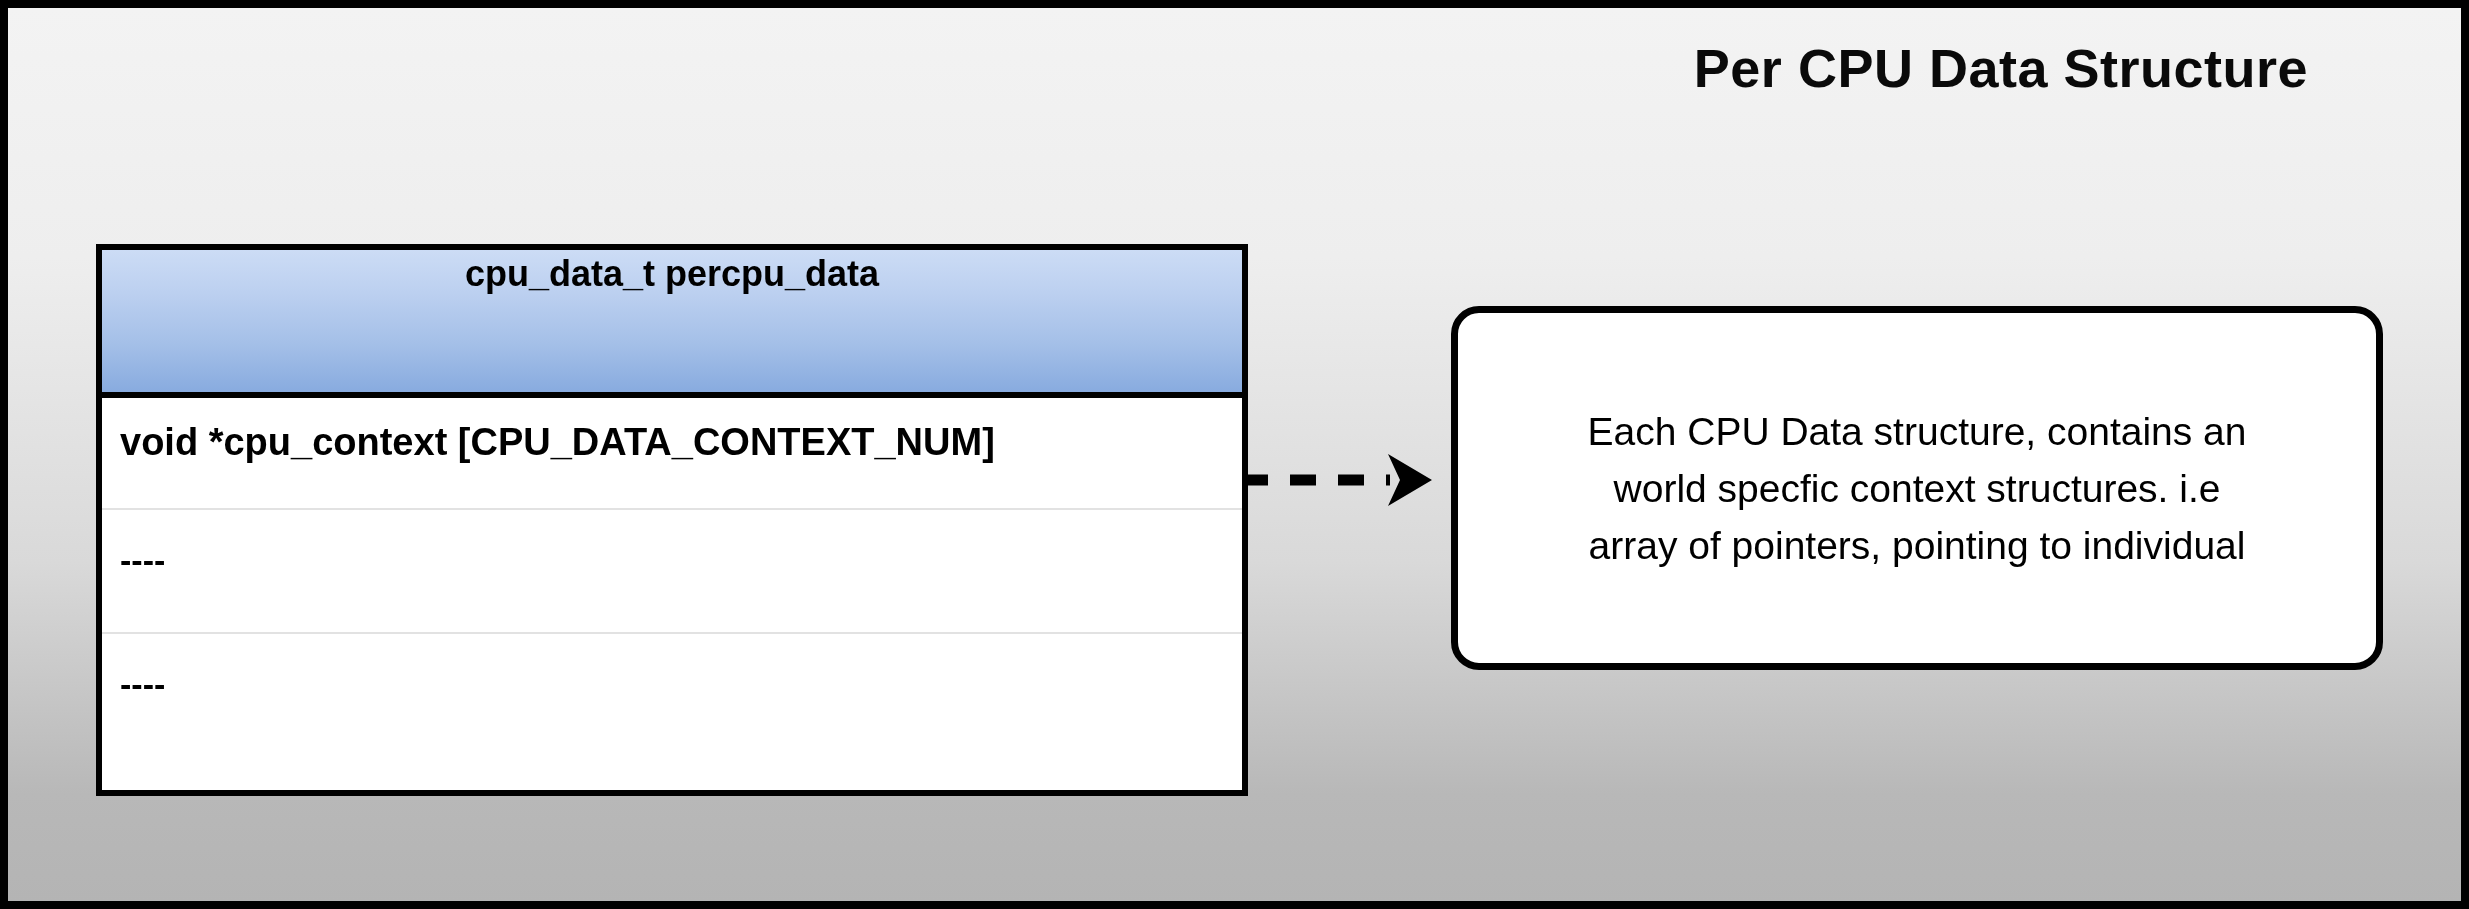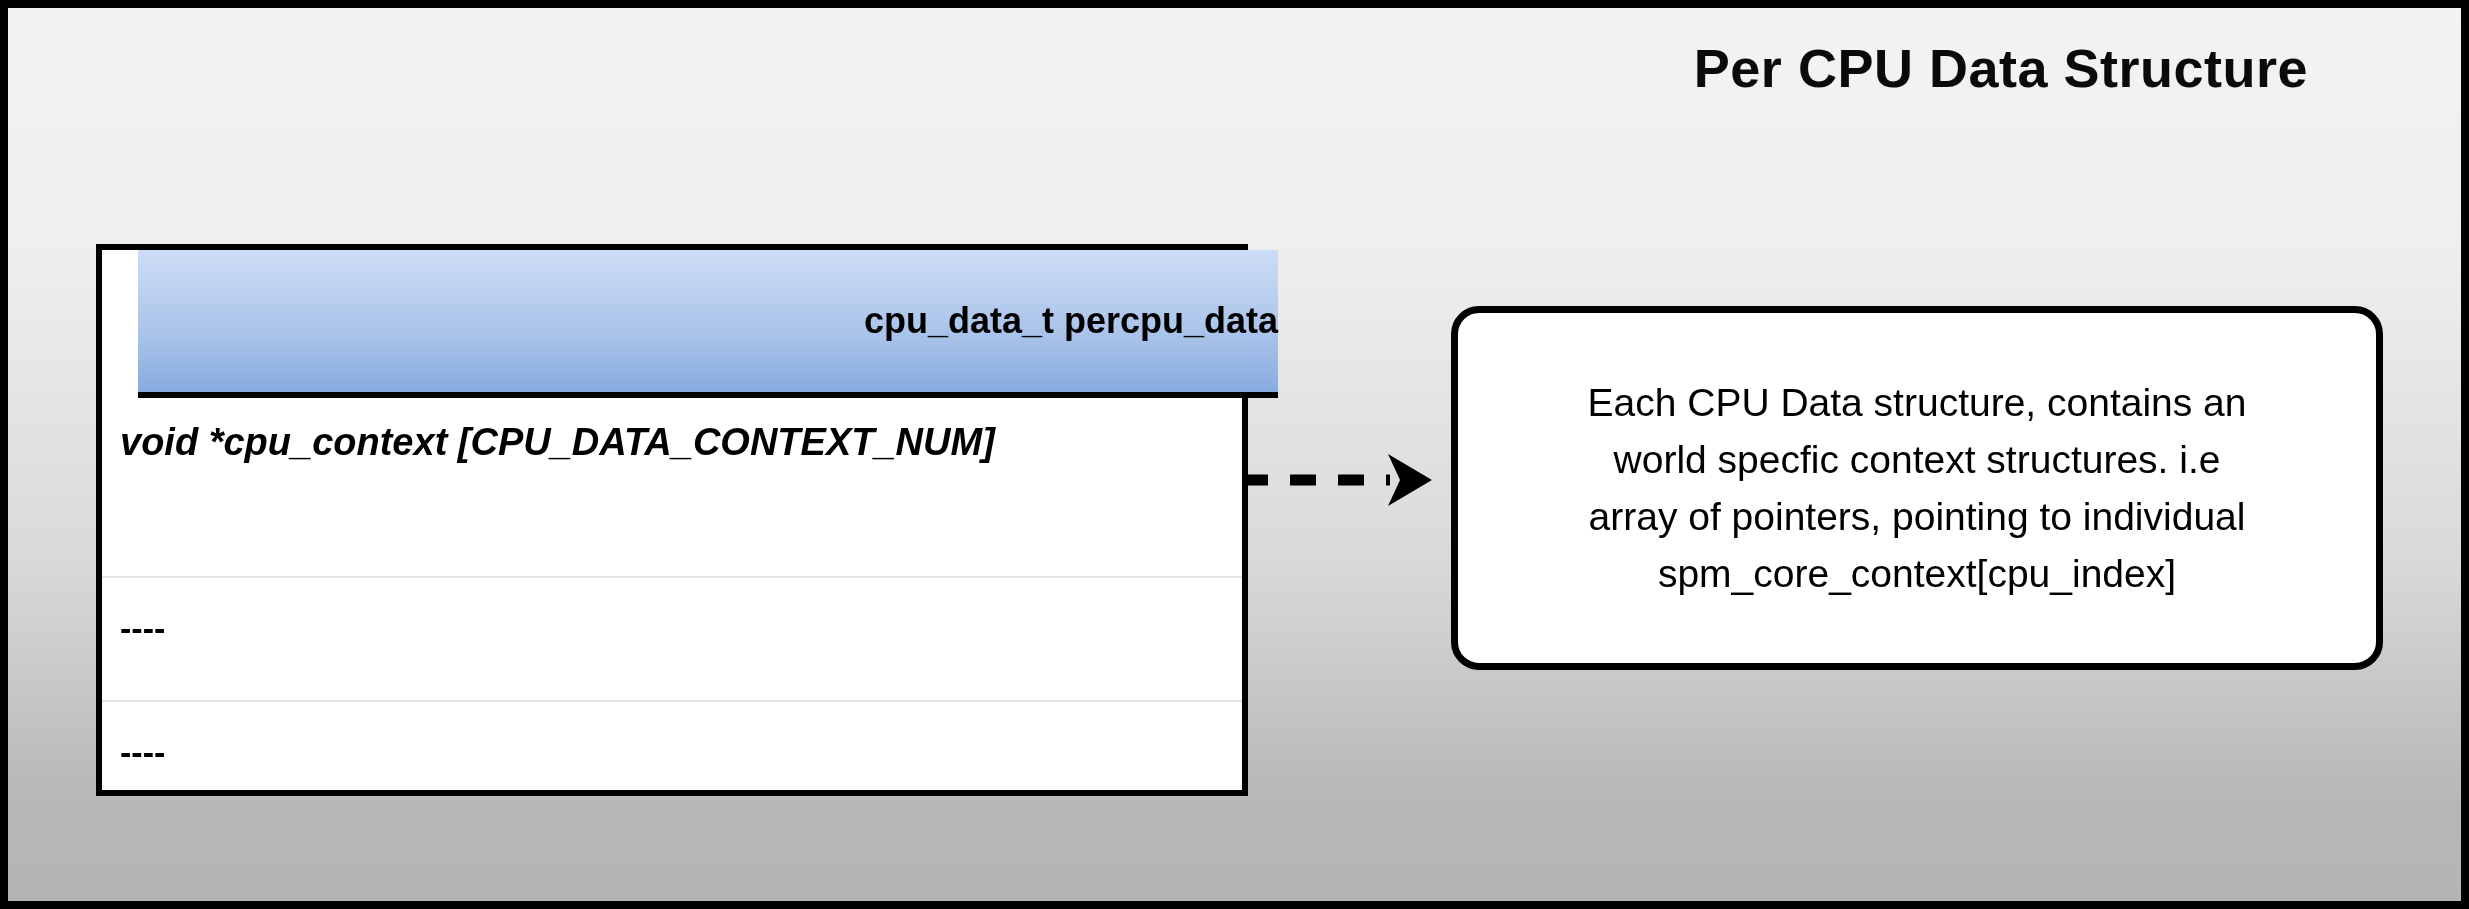--- a/index.html
+++ b/index.html
@@ -47,43 +47,41 @@
     background: #ffffff;
   }
 
   #struct-header {
     box-sizing: border-box;
     width: 100%;
     height: 148px;
     border-bottom: 6px solid #000000;
     background: linear-gradient(180deg, #ccdcf5 0%, #bcd0f0 30%, #a5c0e8 65%, #88abdf 100%);
     display: flex;
-    flex-direction: column;
-    align-items: flex-end;
+    align-items: flex-start;
     justify-content: center;
     text-align: center;
-    margin-left: 36px;
   }
 
   #struct-header .hdr-line {
     font-family: "Liberation Sans", sans-serif;
     font-weight: bold;
     font-size: 36px;
     line-height: 48px;
     color: #000000;
     white-space: nowrap;
   }
 
   .struct-row {
     box-sizing: border-box;
     width: 100%;
     position: relative;
   }
 
-  .struct-row.row-0 { height: 180px; border-bottom: 2px solid #e2e2e2; font-style: italic; }
+  .struct-row.row-0 { height: 112px; border-bottom: 2px solid #e2e2e2; }
   .struct-row.row-1 { height: 124px; border-bottom: 2px solid #e2e2e2; }
   .struct-row.row-2 { height: 122px; }
 
   .struct-row .cell-text {
     position: absolute;
     left: 18px;
     top: 22px;
     font-family: "Liberation Sans", sans-serif;
     font-weight: bold;
     font-size: 38px;
@@ -164,16 +162,15 @@
 
   <svg id="flow-arrow" viewBox="0 0 200 80">
     <line x1="2" y1="40" x2="150" y2="40" stroke="#000000" stroke-width="11" stroke-dasharray="26 22"></line>
     <path d="M 148 14 L 192 40 L 148 66 L 160 40 Z" fill="#000000"></path>
   </svg>
 
   <div id="note-box">
     <div class="note-line">Each CPU Data structure, contains an</div>
     <div class="note-line">world specfic context structures. i.e</div>
     <div class="note-line">array of pointers, pointing to individual</div>
-    <div class="note-line">spm_core_context[cpu_index]</div>
   </div>
 
 </div>
 
 </body></html>

